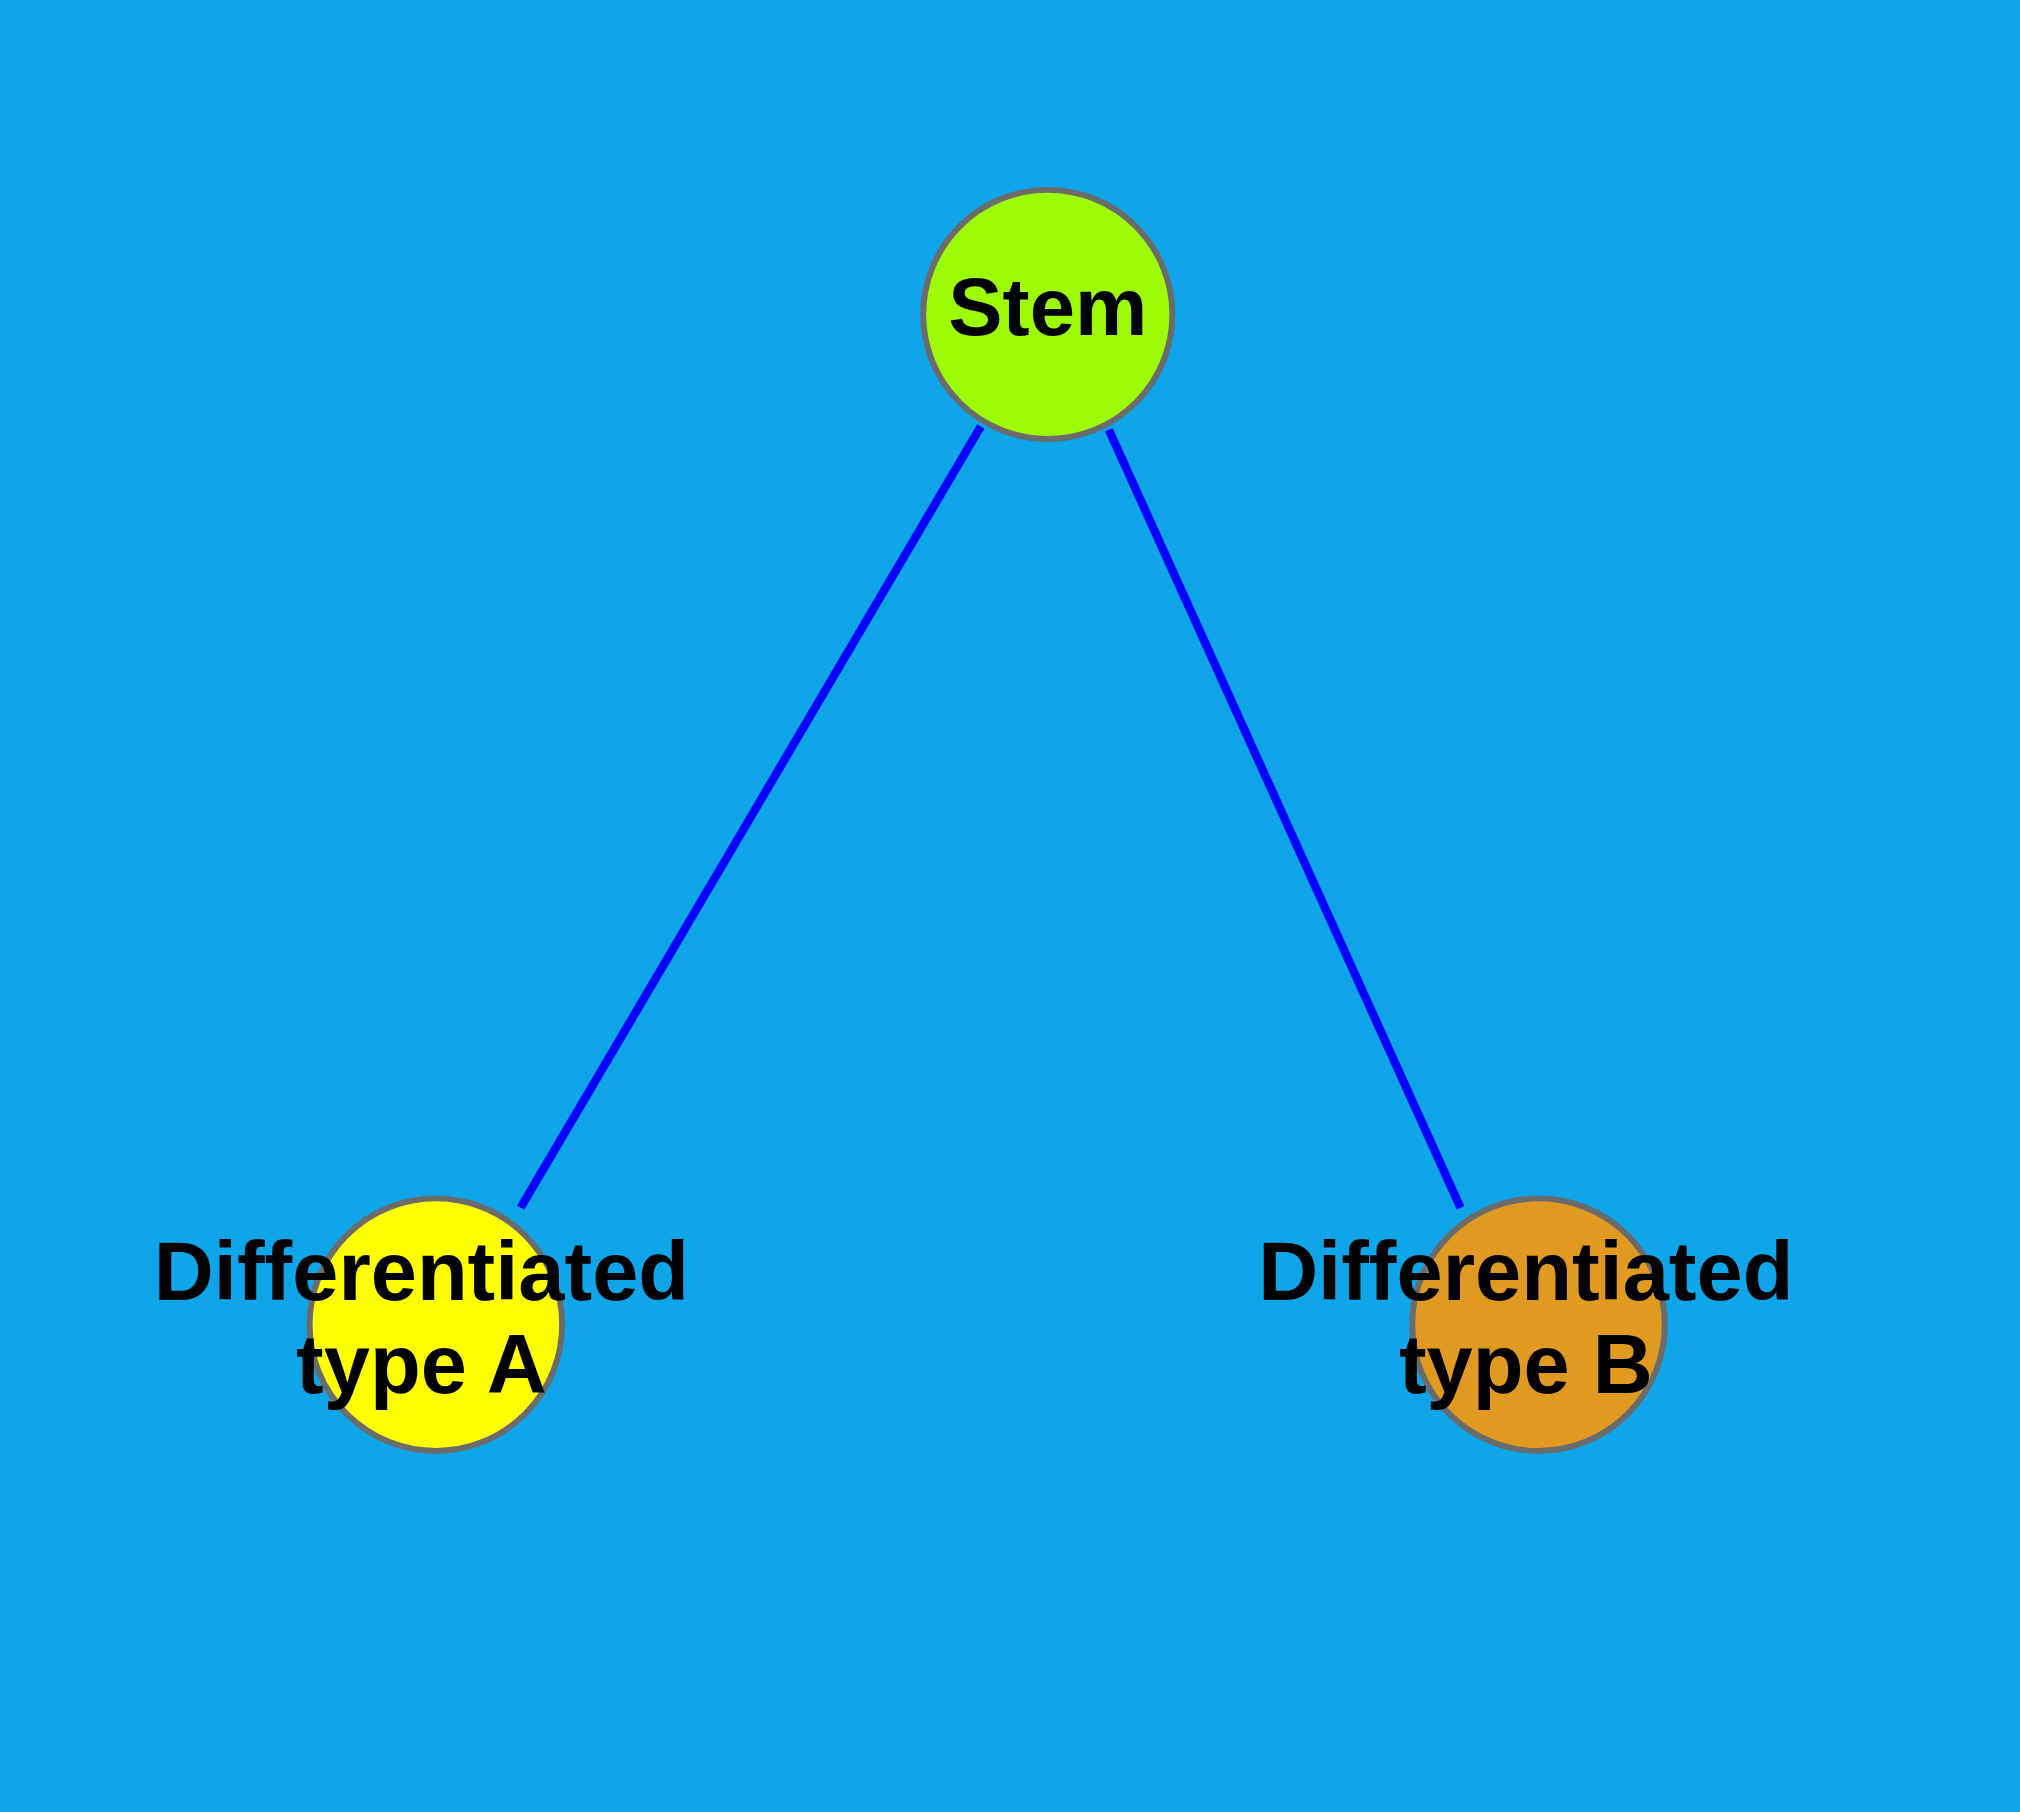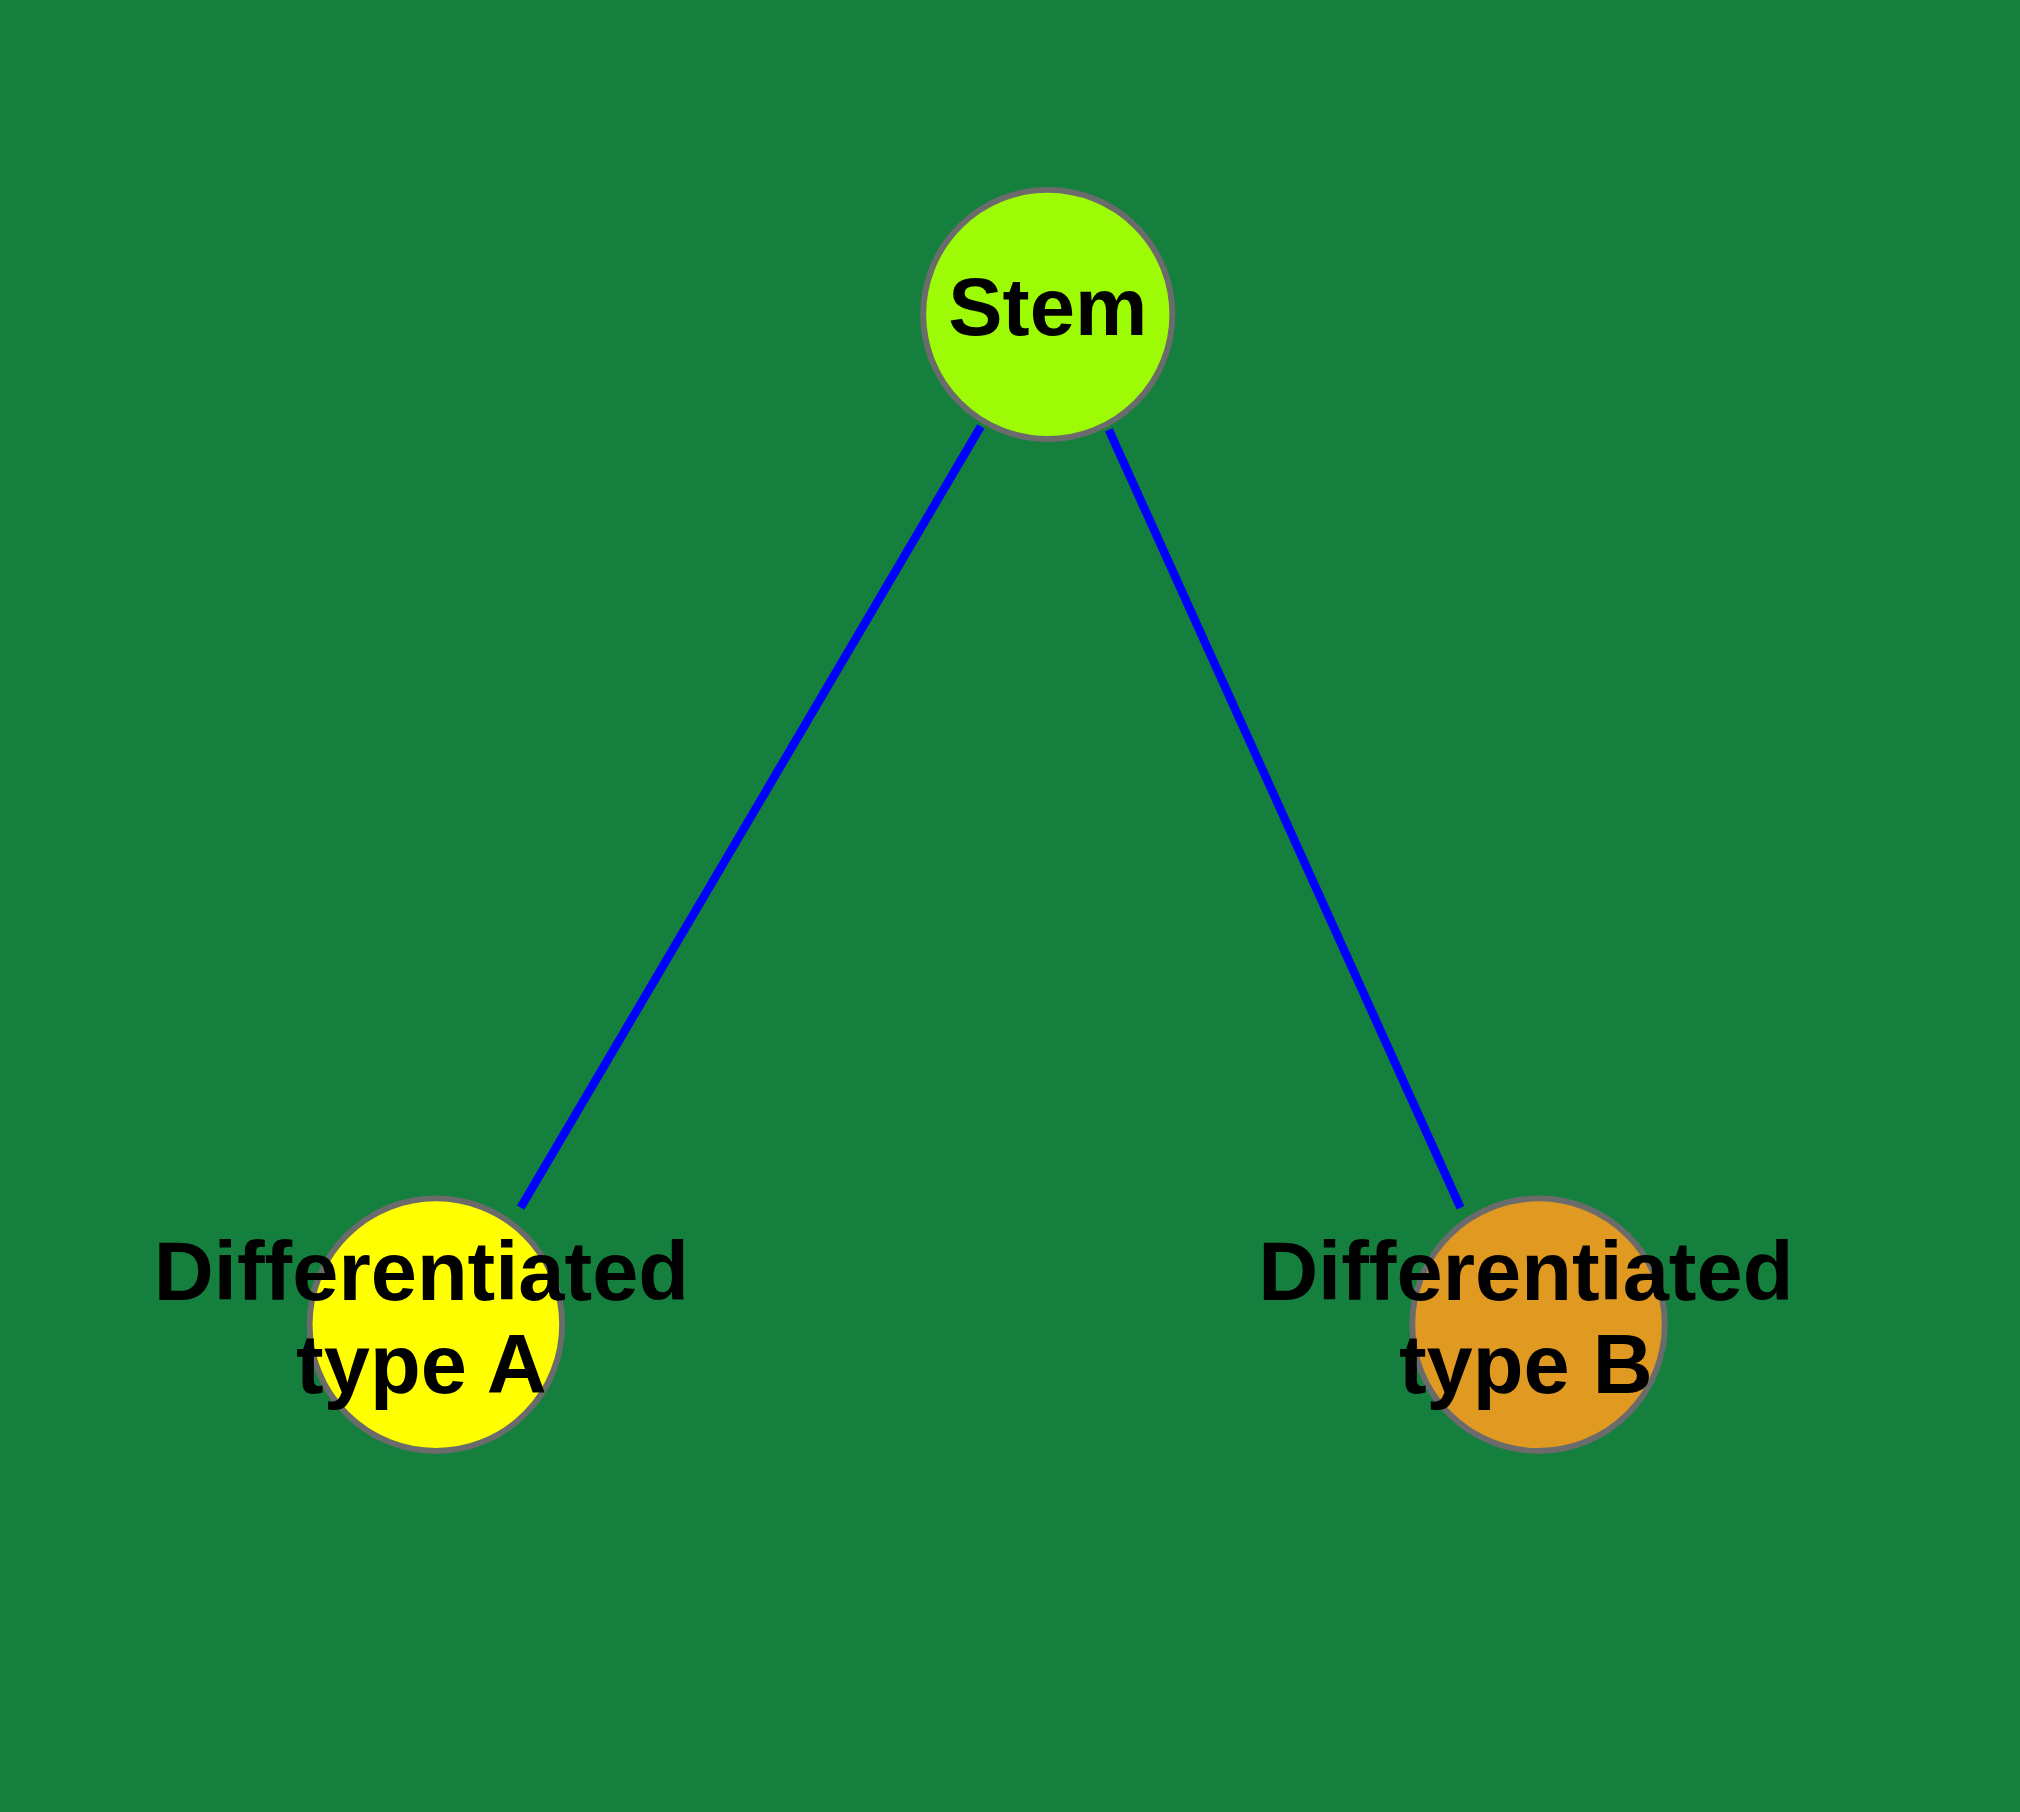--- a/index.html
+++ b/index.html
@@ -28,21 +28,21 @@
     fill: #000000;
     dominant-baseline: middle;
     text-anchor: middle;
   }
   .node-label-root { font-size: 96px; }
   .node-label-leaf { font-size: 98px; }
 </style>
 </head>
 <body>
 
-<div id="canvas" style="background: #15803d;">
+<div id="canvas" style="background: #0ea5e9;">
   <svg id="graph-svg" viewBox="0 0 2384 2138">
 
     <g>
       <line class="graph-edge" x1="1157" y1="503" x2="614" y2="1425" stroke="#0000ff" stroke-width="10" stroke-linecap="butt"></line>
       <line class="graph-edge" x1="1308" y1="507" x2="1723" y2="1425" stroke="#0000ff" stroke-width="10" stroke-linecap="butt"></line>
     </g>
 
     <g>
       <circle class="node-shape" cx="1236" cy="371" r="147" fill="#9dfc05" stroke="#6b6b6b" stroke-width="7"></circle>
       <text class="node-label node-label-root" x="1236" y="371" fill="#000000"><tspan x="1236" y="371">Stem</tspan></text>

